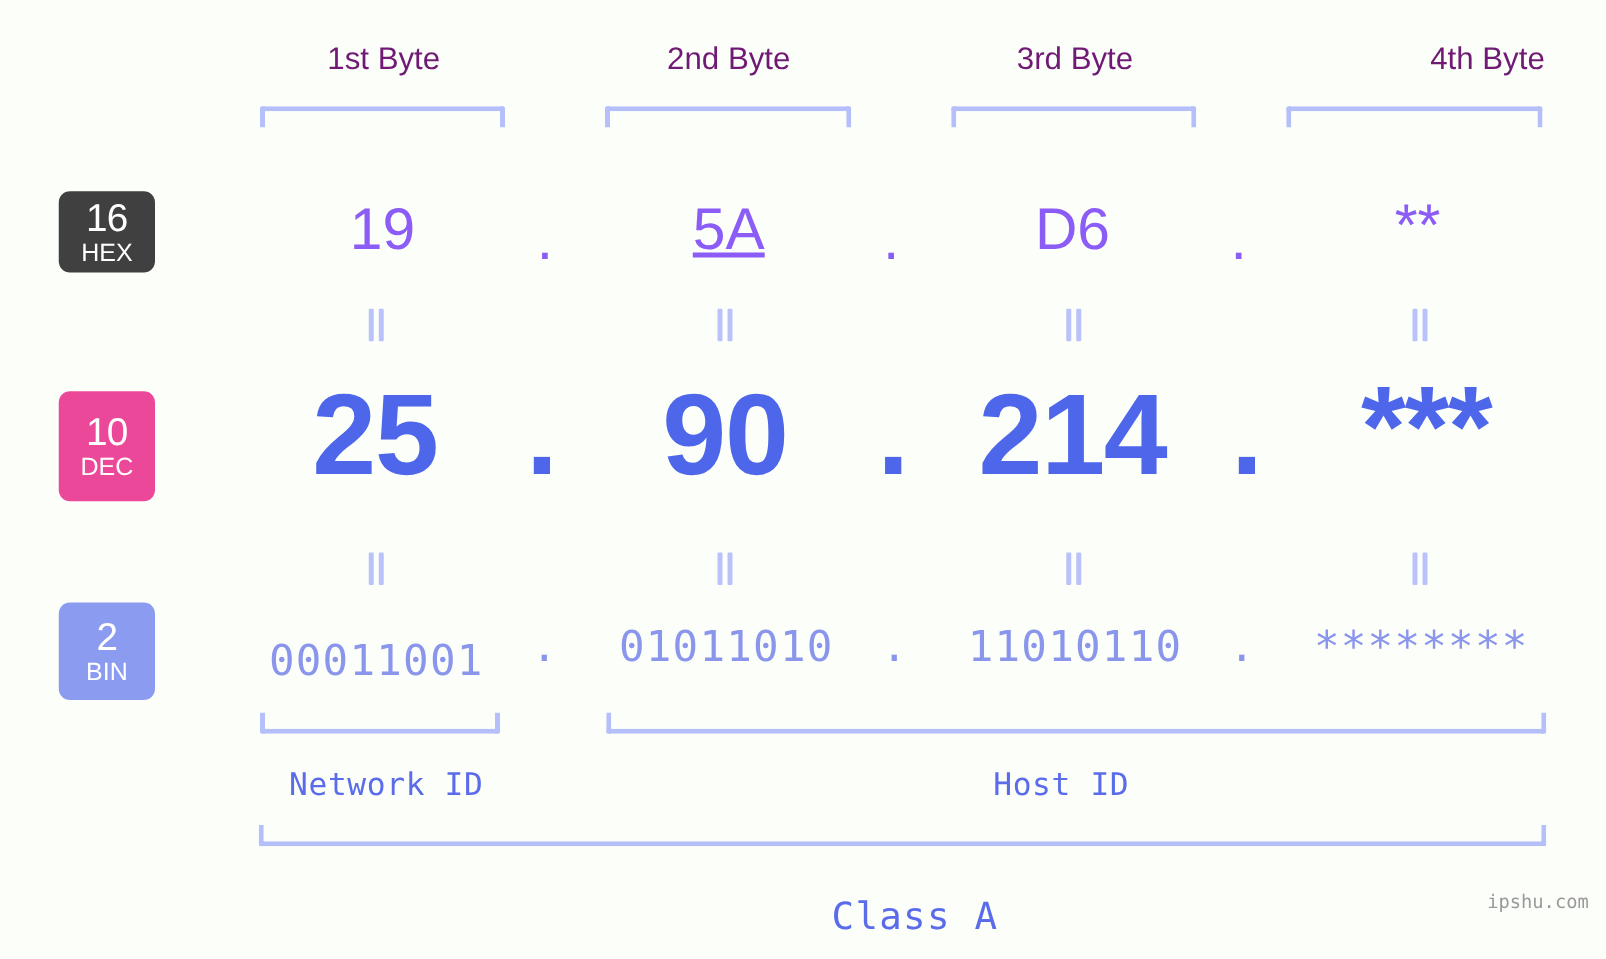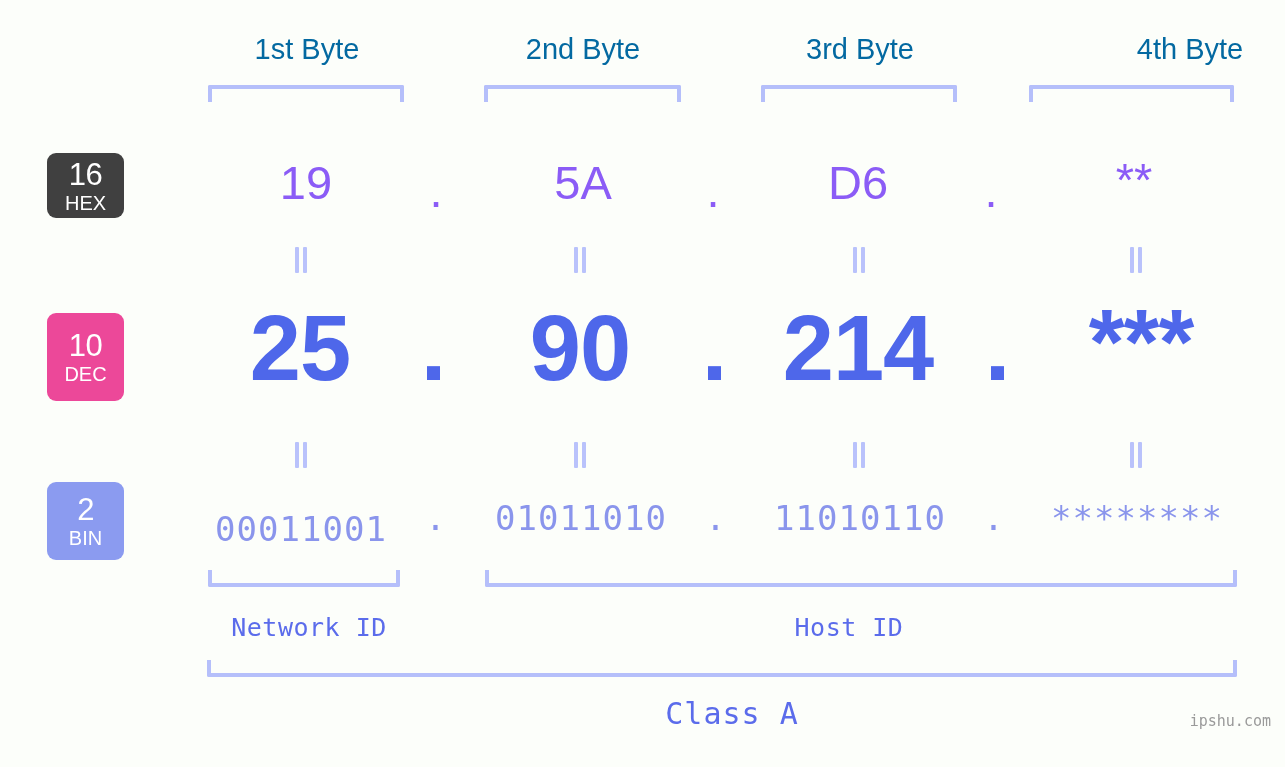--- a/index.html
+++ b/index.html
@@ -19,22 +19,22 @@
     left: 0; top: 0;
     width: 1285px;
     height: 767px;
   }
 
   
   .byte-label {
     position: absolute;
     top: 33px;
     text-align: center;
-    font-size: 29px;
-    color: #0369a1;
+    font-size: 25px;
+    color: #701a75;
     font-family: "Liberation Sans", sans-serif;
     letter-spacing: 0px;
     white-space: nowrap;
   }
 
   
   .bracket-top {
     position: absolute;
     height: 17px;
     border-top: 4px solid #b5bffa;
@@ -186,21 +186,21 @@
     <span class="nm">DEC</span>
   </div>
   <div class="badge" id="badge-bin">
     <span class="num">2</span>
     <span class="nm">BIN</span>
   </div>
 
   <div class="row-hex">
     <div class="cell" style="left:206px; top:155px; width:200px;">19</div>
     <div class="sep" style="left:386px; top:163px; width:100px;">.</div>
-    <div class="cell" style="left:483px; top:155px; width:200px;">5A</div>
+    <div class="cell" style="left:483px; top:155px; width:200px;text-decoration:underline;">5A</div>
     <div class="sep" style="left:663px; top:163px; width:100px;">.</div>
     <div class="cell" style="left:758px; top:155px; width:200px;">D6</div>
     <div class="sep" style="left:941px; top:163px; width:100px;">.</div>
     <div class="cell" style="left:1034px; top:152px; width:200px;">**</div>
   </div>
 
   <div class="eqmark" style="left:293px; top:247px;">
       <i class="a"></i>
       <i class="b"></i>
     </div>
@@ -254,17 +254,17 @@
     <div class="cell" style="left:1037px; top:498px; width:200px;">********</div>
   </div>
 
   <div class="bracket-bottom" style="left:208px; top:570px; width:192px;"></div>
   <div class="bracket-bottom" style="left:485px; top:570px; width:752px;"></div>
 
   <div class="idlabel" style="left:204px; top:613px; width:210px;">Network ID</div>
   <div class="idlabel" style="left:744px; top:613px; width:210px;">Host ID</div>
 
   <div class="bracket-bottom" style="left:207px; top:660px; width:1030px;"></div>
-  <div class="classlabel" style="left:627px; top:696px; width:210px;text-align:center;">Class A</div>
+  <div class="classlabel" style="left:627px; top:716px; width:210px;text-align:center;">Class A</div>
 
   <div id="watermark">ipshu.com</div>
 
 </div>
 
 </body></html>

